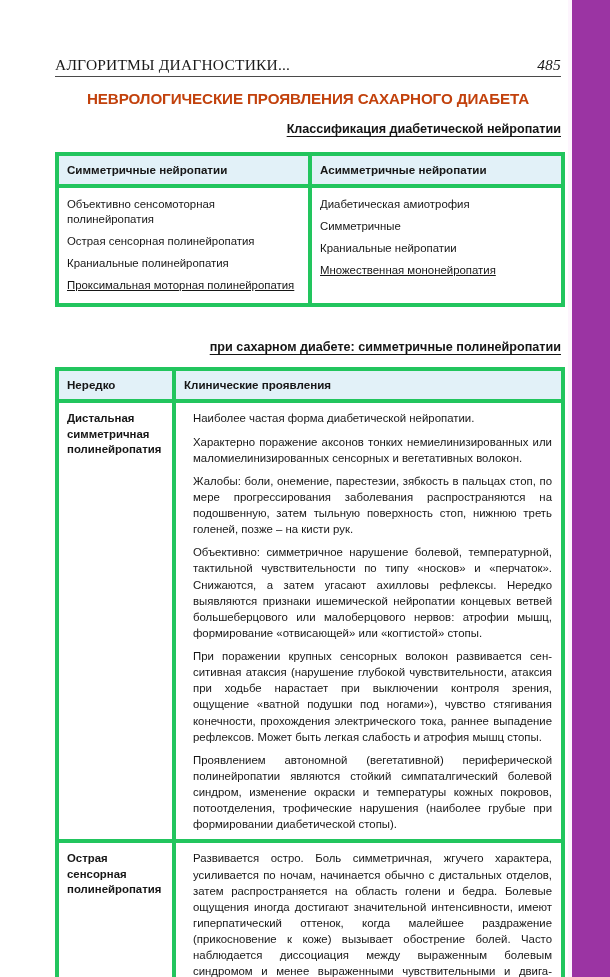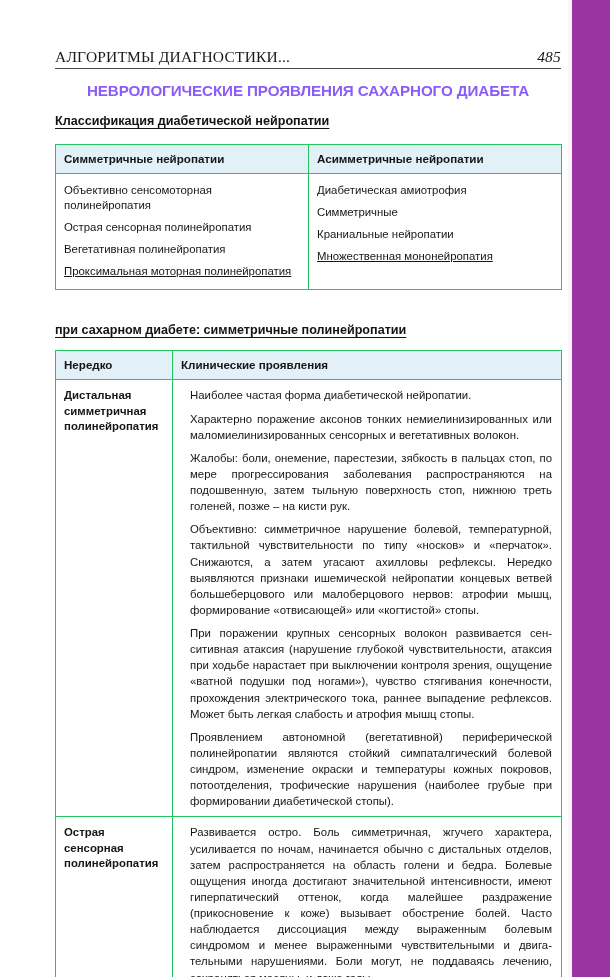--- a/index.html
+++ b/index.html
@@ -30,21 +30,21 @@
     top: 0;
     right: 38px;
     width: 4px;
     height: 977px;
     background: #fdf5fd;
   }
 
   
   #page-sheet {
     position: absolute;
-    top: 0;
+    top: 8px;
     left: 0;
     width: 572px;
     height: 773px;
     background: #ffffff;
     padding: 0;
   }
 
   #page-body {
     position: absolute;
     left: 55px;
@@ -71,47 +71,47 @@
   .running-head-page {
     font-size: 15.5px;
     font-style: italic;
   }
 
   
   .doc-title {
     text-align: center;
     font-size: 15.2px;
     font-weight: bold;
-    color: #8b5cf6;
+    color: #c2410c;
     margin: 13px 0 0 0;
     letter-spacing: -0.1px;
   }
   .section-title {
-    text-align: left;
+    text-align: right;
     font-size: 12.6px;
     font-weight: bold;
     color: #141414;
     margin: 14px 0 0 0;
     line-height: 1.42;
   }
   .section-title span.ul {
     text-decoration: underline;
     text-underline-offset: 2.5px;
   }
 
   
   table.doc-table {
     width: 100%;
     border-collapse: collapse;
     border: 1.6px solid #7b7b7b;
     table-layout: fixed;
     background: #ffffff;
   }
   table.doc-table td, table.doc-table th {
-    border: 1px solid #22c55e;
+    border: 4px solid #22c55e;
     vertical-align: top;
     padding: 6px 8px 7px 8px;
     font-size: 11.4px;
     color: #161616;
     line-height: 1.38;
     text-align: left;
   }
   table.doc-table th {
     background: #e2f1f8;
     font-weight: bold;
@@ -175,21 +175,21 @@
         <tr>
           <th>Симметричные нейропатии</th>
           <th>Асимметричные нейропатии</th>
         </tr>
       </thead>
       <tbody>
         <tr>
           <td>
             <div class="ln">Объективно сенсомоторная полинейропатия</div>
             <div class="ln">Острая сенсорная полинейропатия</div>
-            <div class="ln">Вегетативная полинейропатия</div>
+            <div class="ln">Краниальные полинейропатия</div>
             <div class="ln">Проксимальная моторная полинейропатия</div>
           </td>
           <td>
             <div class="ln">Диабетическая амиотрофия</div>
             <div class="ln">Симметричные</div>
             <div class="ln">Краниальные нейропатии</div>
             <div class="ln">Множественная мононейропатия</div>
           </td>
         </tr>
       </tbody>

